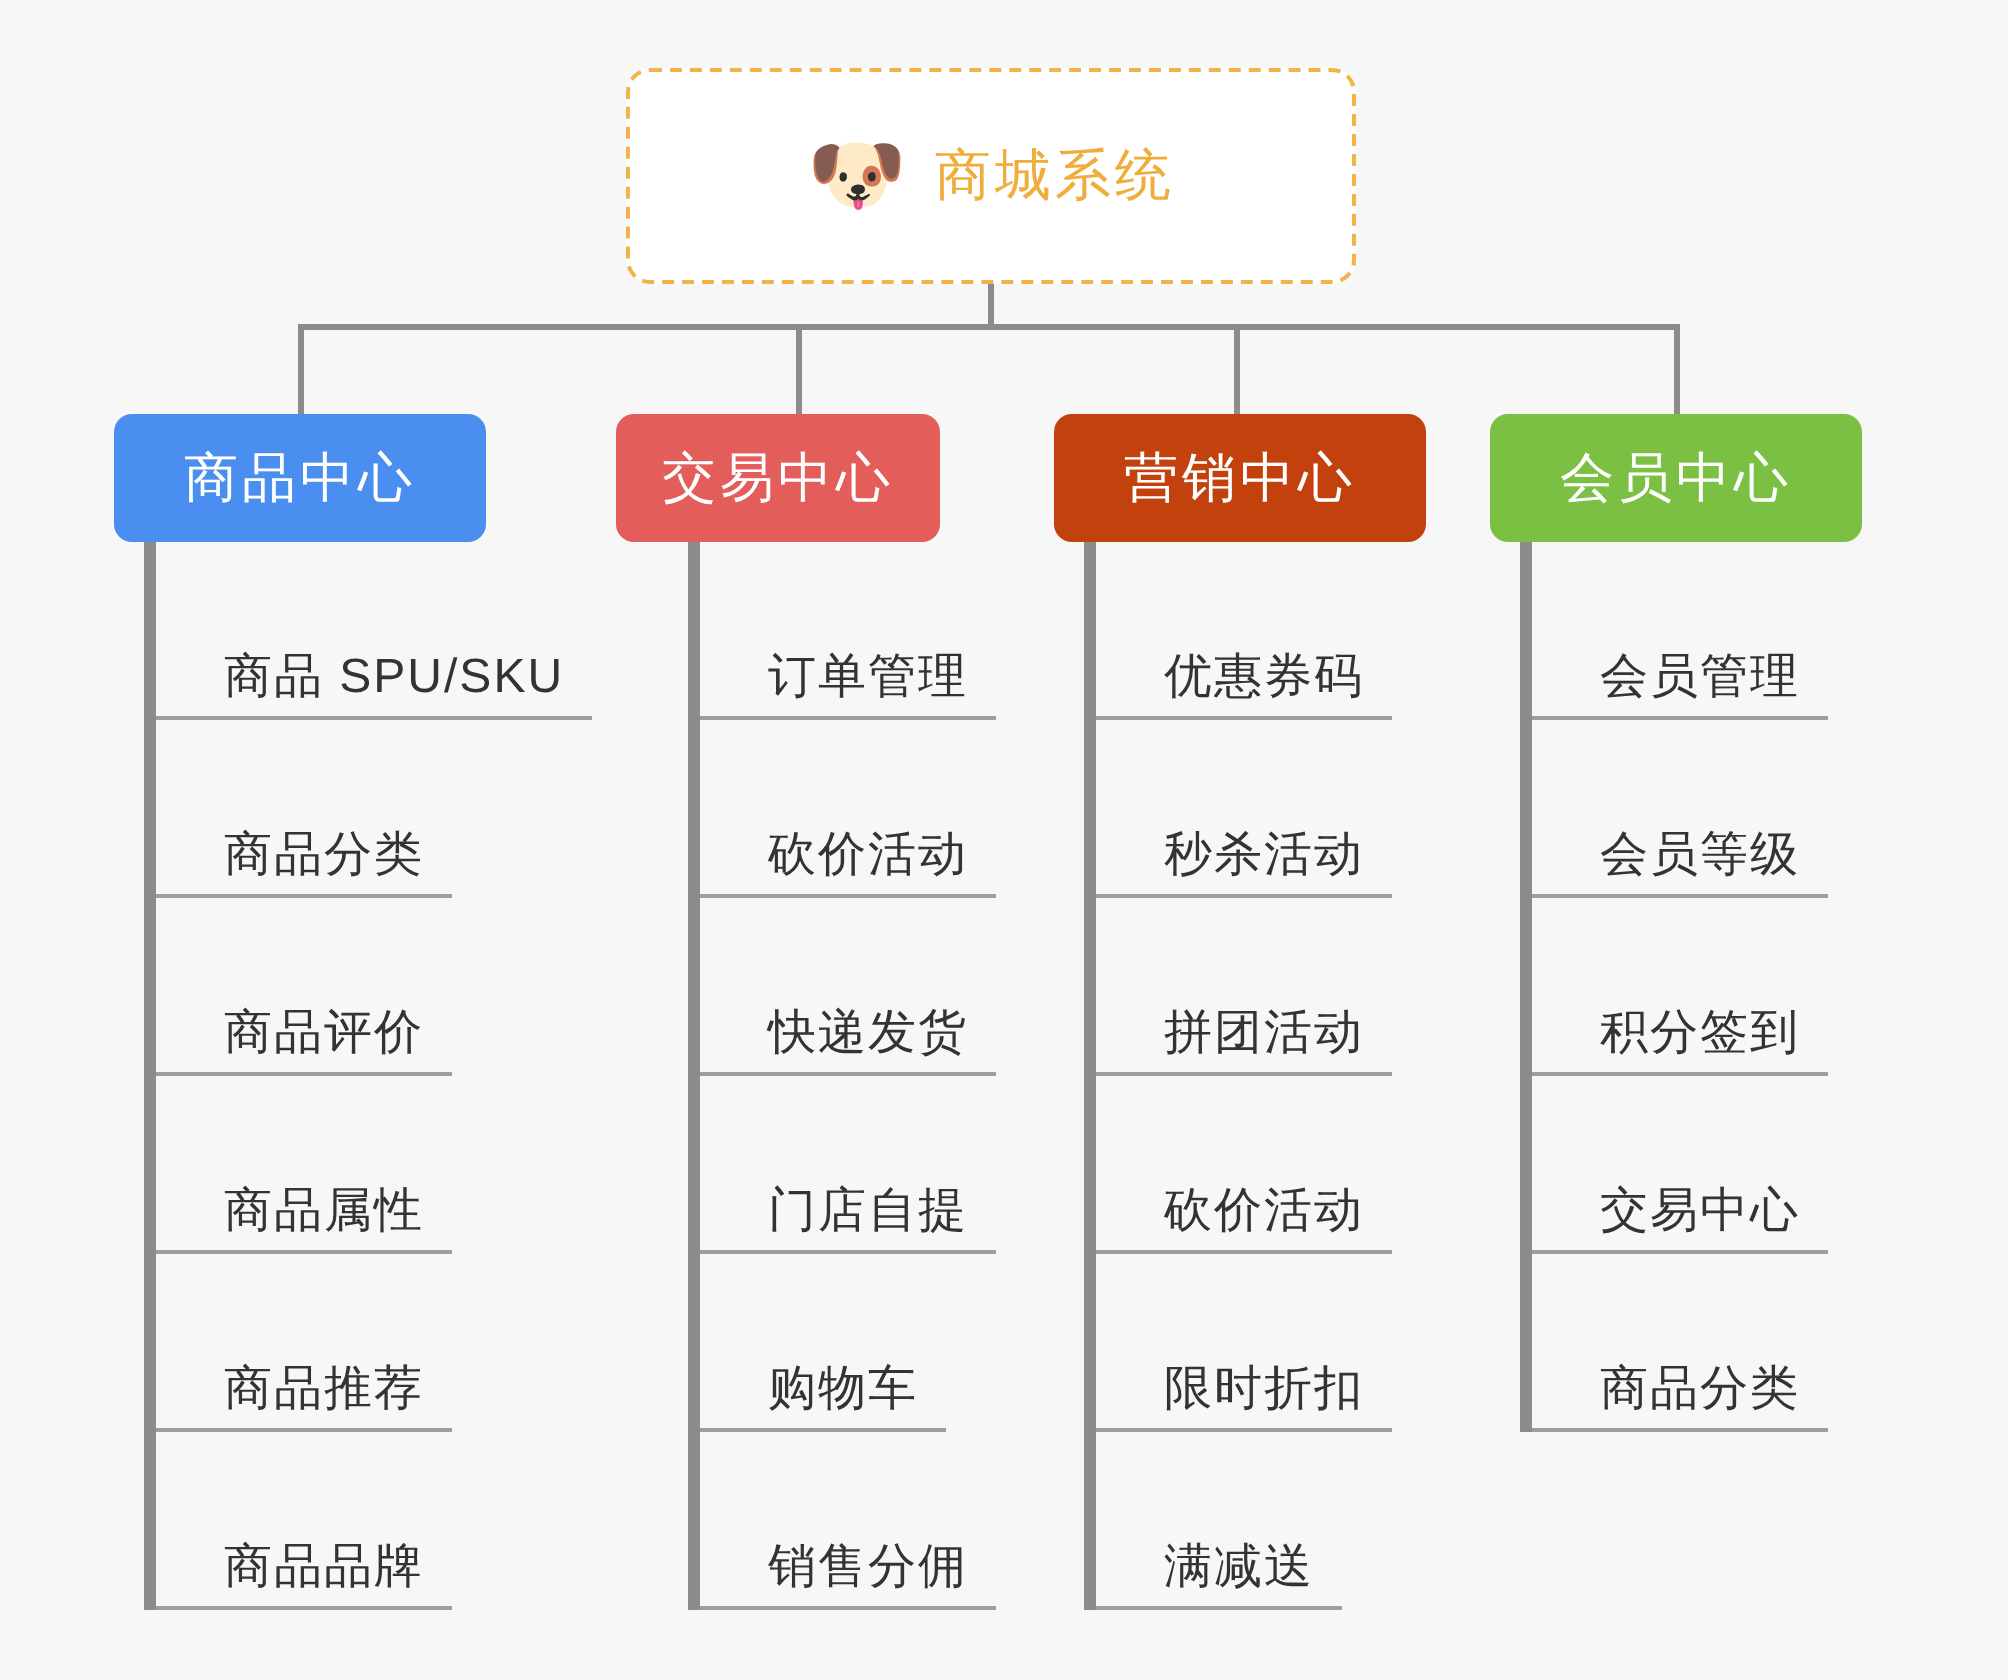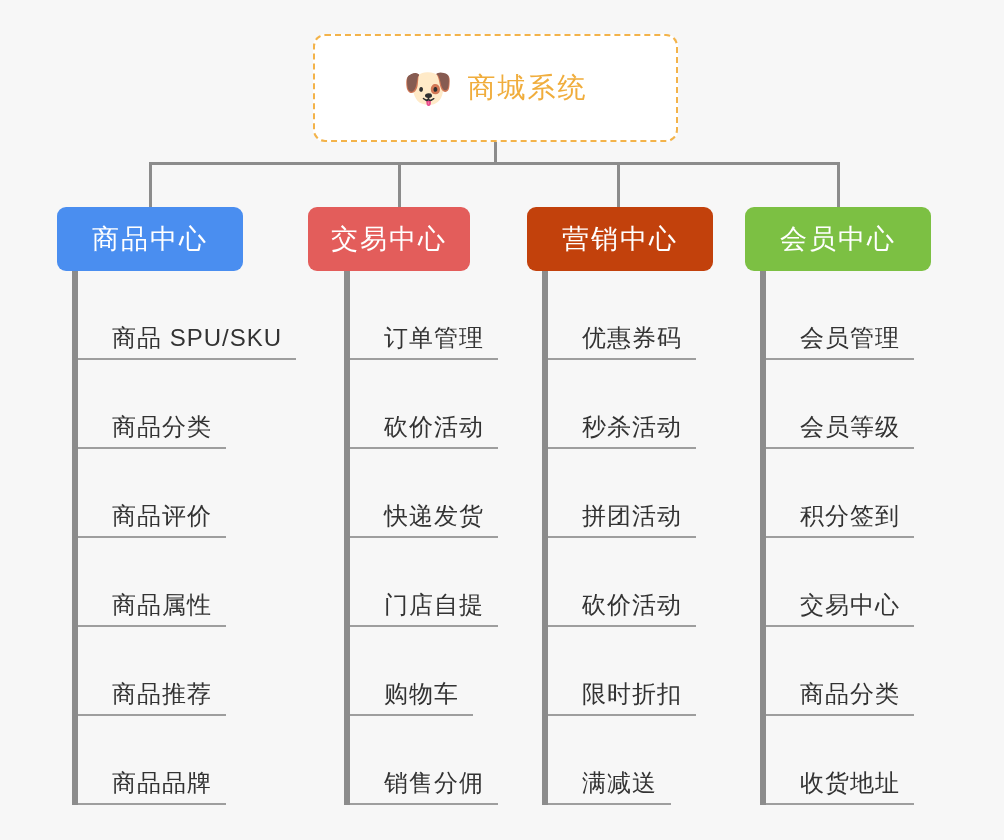--- a/index.html
+++ b/index.html
@@ -259,20 +259,16 @@
           <span class="leaf-underline" style="width: 148px;"></span>
         </div>
       <div class="leaf-item">
           <span class="leaf-text">交易中心</span>
           <span class="leaf-underline" style="width: 148px;"></span>
         </div>
       <div class="leaf-item">
           <span class="leaf-text">商品分类</span>
           <span class="leaf-underline" style="width: 148px;"></span>
         </div>
-      <div class="leaf-item">
-          <span class="leaf-text">收货地址</span>
-          <span class="leaf-underline" style="width: 148px;"></span>
-        </div>
     </div>
   </div>
 
 </div>
 
 </body></html>

